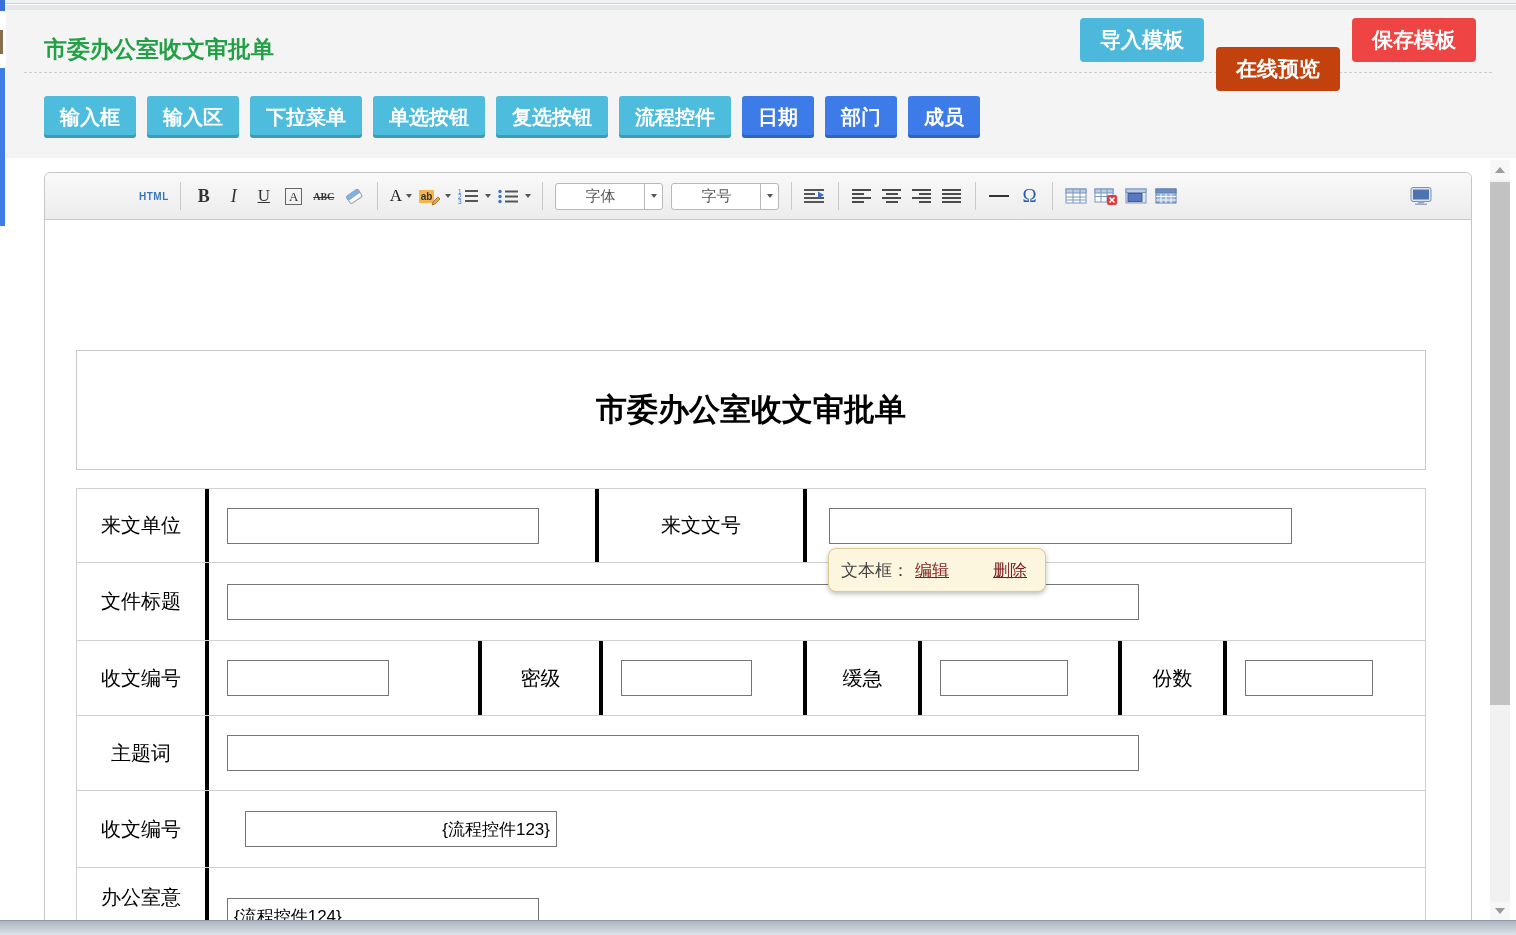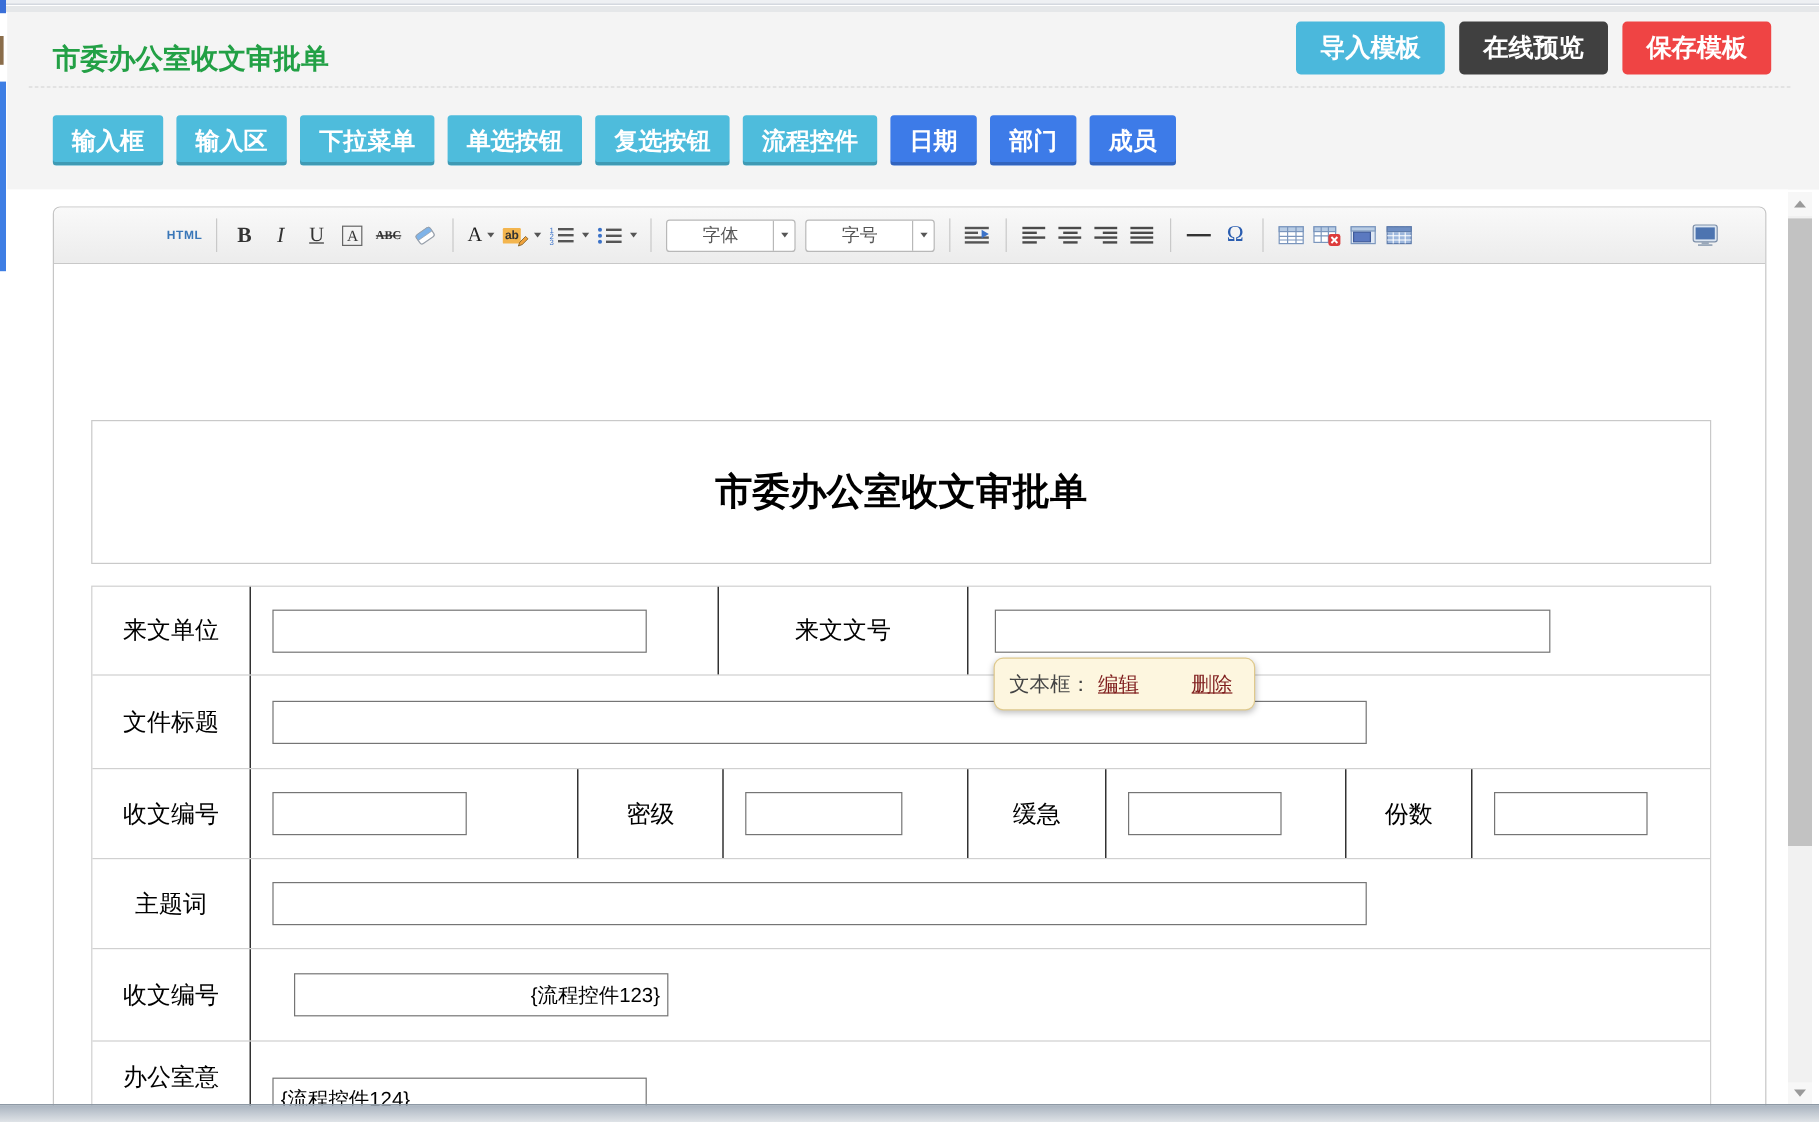--- a/index.html
+++ b/index.html
@@ -14,21 +14,21 @@
   .left-blue-sliver { position:absolute; left:0; top:68px; width:5px; height:158px; background:#3e7ee4; z-index:6;}
 
   
   .header { position:absolute; left:6px; right:0; top:10px; height:148px; background:#f4f4f4; }
   .header-title { position:absolute; left:38px; top:24px; font-family:"Liberation Serif", serif; font-weight:bold; font-size:23px; color:#22a045; }
   .header-dashed { position:absolute; left:18px; right:24px; top:62px; border-top:1px dashed #cfcfcf; }
   .header-actions { position:absolute; right:40px; top:8px; display:flex; gap:12px; }
   .hbtn { height:44px; padding:0 20px; border:none; border-radius:4px; color:#fff;
           font-family:Liberation Serif, serif; font-weight:bold; font-size:21px; cursor:pointer; }
   .hbtn.import  { background:#4bb8dc; }
-  .hbtn.preview { background:#404040; }
+  .hbtn.preview { background:#c2410c;margin-top:29px; }
   .hbtn.save    { background:#ef4444; }
 
   .controls-row { position:absolute; left:38px; top:86px; display:flex; gap:11px;align-items:center; }
   .ctl { height:42px; padding:0 16px; border:none; border-radius:3px; color:#fff;
          font-family:"Liberation Serif", serif; font-weight:bold; font-size:20px;
          box-shadow: inset 0 -3px 0 rgba(0,0,0,0.18); cursor:pointer; }
   .ctl.light { background:#4ebcdc; }
   .ctl.dark  { background:#3d7be8; }
 
   
@@ -63,21 +63,21 @@
 
   
   .doc { position:relative; padding:130px 0 0 31px; }
   .doc-title-box { width:1350px; height:120px; border:1px solid #c9c9c9; display:flex;
                    align-items:center; justify-content:center; margin-bottom:18px; }
   .doc-title { font-weight:bold; font-size:31px; color:#000; }
 
   .ftable { width:1350px; border:1px solid #d0d0d0; }
   .frow { display:flex; border-bottom:1px solid #d0d0d0; }
   .frow:last-child { border-bottom:none; }
-  .fcell { border-right:1px solid #000000; display:flex; align-items:center; }
+  .fcell { border-right:4px solid #000000; display:flex; align-items:center; }
   .fcell:last-child { border-right:none; }
   .fcell.lbl { justify-content:center; font-size:20px; color:#000; }
   input.fin { height:36px; border:1px solid #757575; background:#fff; font-size:17px;
               padding:0 6px; font-family:inherit; border-radius:0; }
 
   
   .tooltip { position:absolute; left:828px; top:548px; width:218px; height:44px;
              background:#fdf6df; border:1px solid #dfc98c; border-radius:8px;
              box-shadow:0 2px 5px rgba(0,0,0,0.25); display:flex; align-items:center;
              padding:0 12px; z-index:40; font-size:17px; color:#444; }

